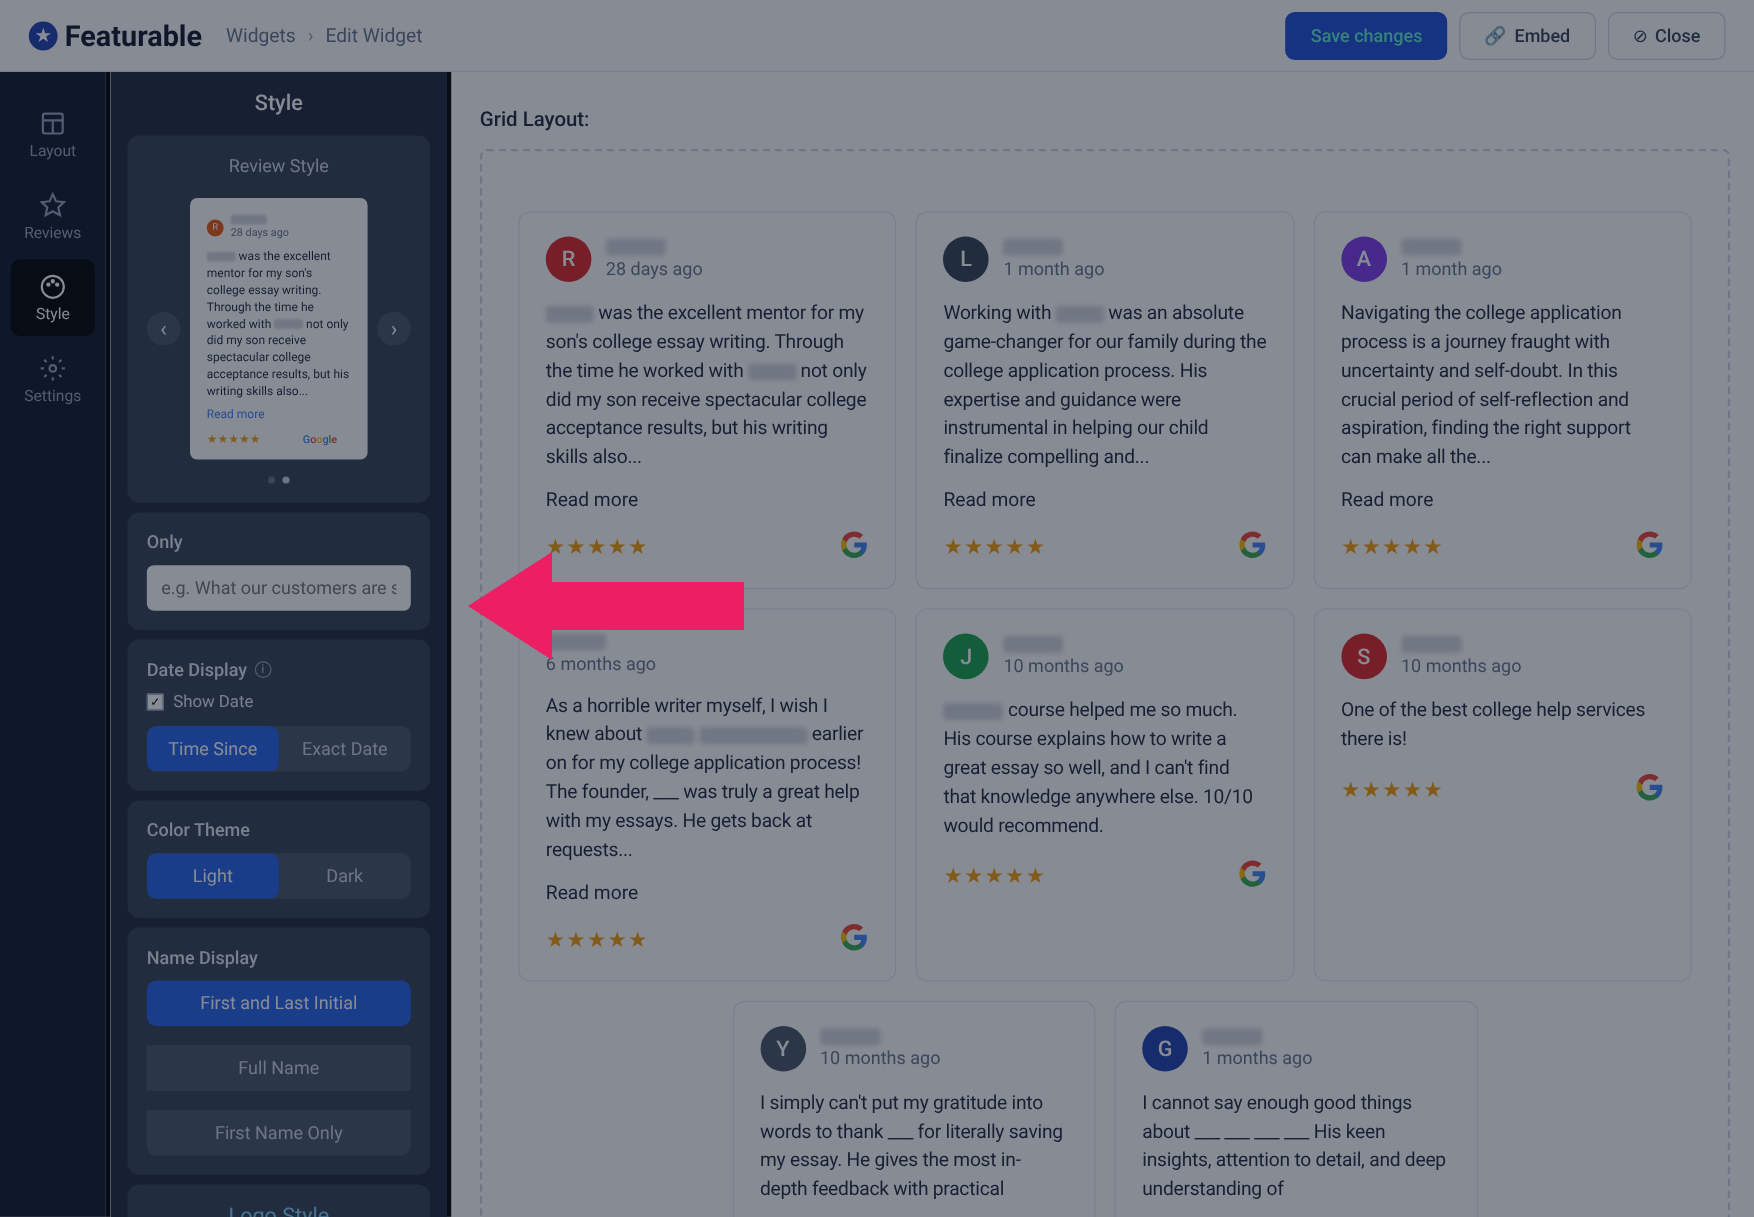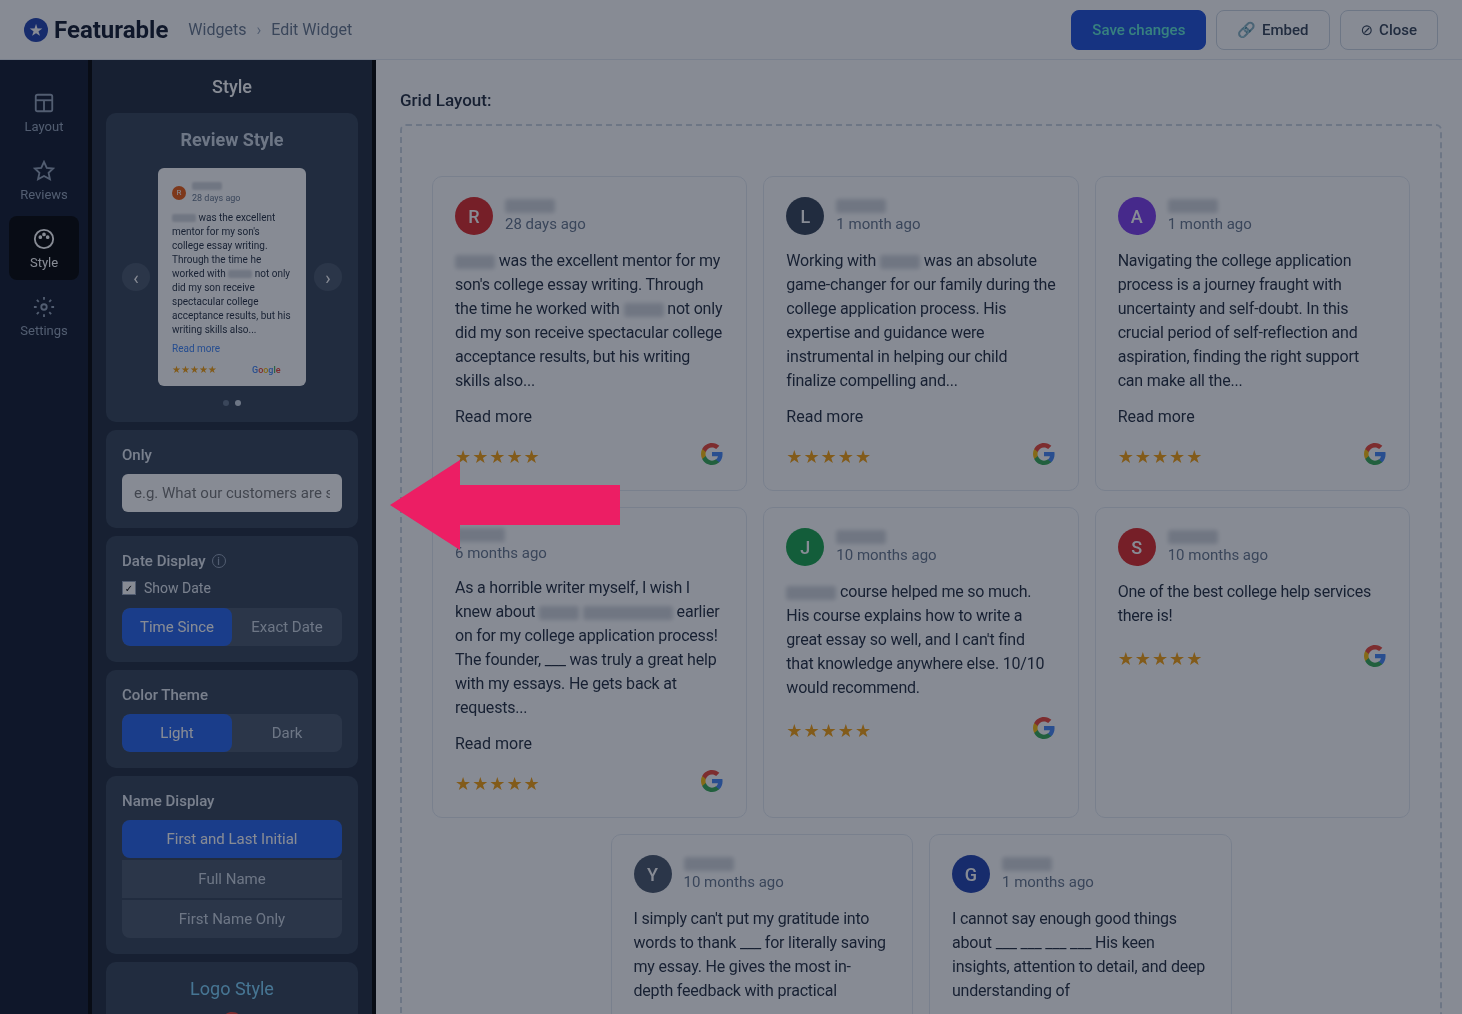--- a/index.html
+++ b/index.html
@@ -17,21 +17,21 @@
 .main{display:flex;height:calc(100% - 60px)}
 .sidenav{width:88px;background:#0f172a;display:flex;flex-direction:column;align-items:center;padding-top:20px;gap:4px}
 .sidenav-item{width:70px;height:64px;display:flex;flex-direction:column;align-items:center;justify-content:center;gap:4px;color:#94a3b8;font-size:13px;border-radius:8px;cursor:pointer}
 .sidenav-item.active{background:#000;color:#fff}
 .sidenav-icon{width:24px;height:24px;display:flex;align-items:center;justify-content:center}
 .stylepanel{width:288px;background:#1e293b;overflow-y:auto;border-left:4px solid #000;border-right:4px solid #000}
 .stylepanel::-webkit-scrollbar{width:6px}
 .stylepanel::-webkit-scrollbar-thumb{background:#475569;border-radius:3px}
 .panel-title{text-align:center;color:#fff;font-size:18px;font-weight:500;padding:16px 0}
 .panel-card{background:#334155;margin:0 14px 8px;border-radius:10px;padding:16px}
-.preview-title{text-align:center;color:#cbd5e1;font-size:18px;font-weight:700;margin-bottom:18px}
+.preview-title{text-align:center;color:#cbd5e1;font-size:15px;font-weight:400;margin-bottom:18px}
 .preview-wrap{display:flex;align-items:center;gap:8px}
 .nav-arrow{width:28px;height:28px;border-radius:50%;background:#475569;display:flex;align-items:center;justify-content:center;color:#fff;cursor:pointer;font-size:18px}
 .mini-card{flex:1;background:#fff;border-radius:6px;padding:14px 14px 10px;font-size:10px}
 .mini-head{display:flex;align-items:center;gap:6px;margin-bottom:8px}
 .mini-av{width:14px;height:14px;border-radius:50%;background:#ea580c;color:#fff;display:flex;align-items:center;justify-content:center;font-size:8px}
 .mini-blur{width:30px;height:8px;background:#d1d5db;border-radius:2px;filter:blur(1px)}
 .mini-text{font-size:10px;color:#1e293b;line-height:1.4}
 .mini-text .blur{display:inline-block;width:24px;height:8px;background:#d1d5db;border-radius:2px;filter:blur(1px);vertical-align:middle}
 .mini-read{color:#3b82f6;font-size:10px;margin-top:6px}
 .mini-foot{display:flex;justify-content:space-between;align-items:center;margin-top:8px}
@@ -39,21 +39,21 @@
 .dots{display:flex;justify-content:center;gap:6px;margin-top:14px}
 .dot{width:6px;height:6px;border-radius:50%;background:#64748b}
 .dot.active{background:#cbd5e1}
 .section-label{color:#e2e8f0;font-size:15px;font-weight:500;margin-bottom:10px;display:flex;align-items:center;gap:6px}
 .title-input{width:100%;padding:10px 12px;border-radius:6px;border:none;background:#fff;font-size:15px}
 .toggle-group{display:flex;gap:0;background:#475569;border-radius:8px;overflow:hidden}
 .toggle-btn{flex:1;padding:10px;text-align:center;color:#cbd5e1;font-size:15px;cursor:pointer}
 .toggle-btn.active{background:#2563eb;color:#fff;border-radius:8px}
 .check-row{display:flex;align-items:center;gap:8px;color:#e2e8f0;font-size:14px;margin-bottom:12px}
 .checkbox{width:14px;height:14px;background:#fff;border:1px solid #94a3b8;display:flex;align-items:center;justify-content:center;font-size:10px;color:#000}
-.stack-group{display:flex;flex-direction:column;gap:2px}
+.stack-group{display:flex;flex-direction:column;gap:16px}
 .stack-btn{padding:10px;text-align:center;color:#cbd5e1;font-size:15px;background:#475569;cursor:pointer}
 .stack-btn:first-child{border-radius:8px 8px 0 0}
 .stack-btn:last-child{border-radius:0 0 8px 8px}
 .stack-btn.active{background:#2563eb;color:#fff;border-radius:8px}
 .content{flex:1;padding:30px 20px 0 24px;overflow-y:auto;position:relative}
 .grid-label{font-size:17px;font-weight:500;color:#1e293b;margin-bottom:14px}
 .grid-box{border:2px dashed #cbd5e1;border-radius:6px;padding:50px 30px 30px}
 .review-grid{display:grid;grid-template-columns:repeat(3,1fr);gap:16px}
 .rev-card{background:#fff;border:1px solid #e2e8f0;border-radius:10px;padding:20px 22px;display:flex;flex-direction:column}
 .rev-head{display:flex;align-items:center;gap:12px;margin-bottom:14px}

